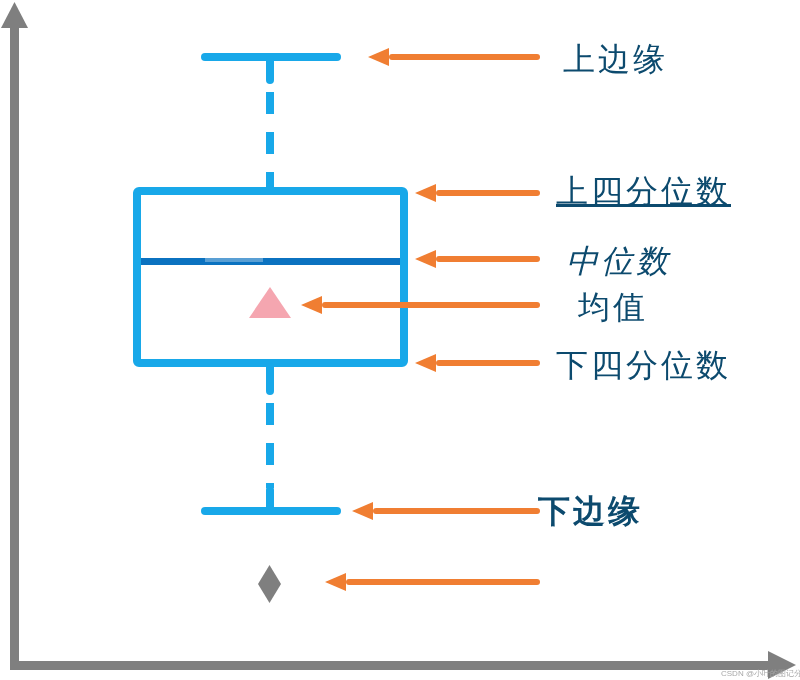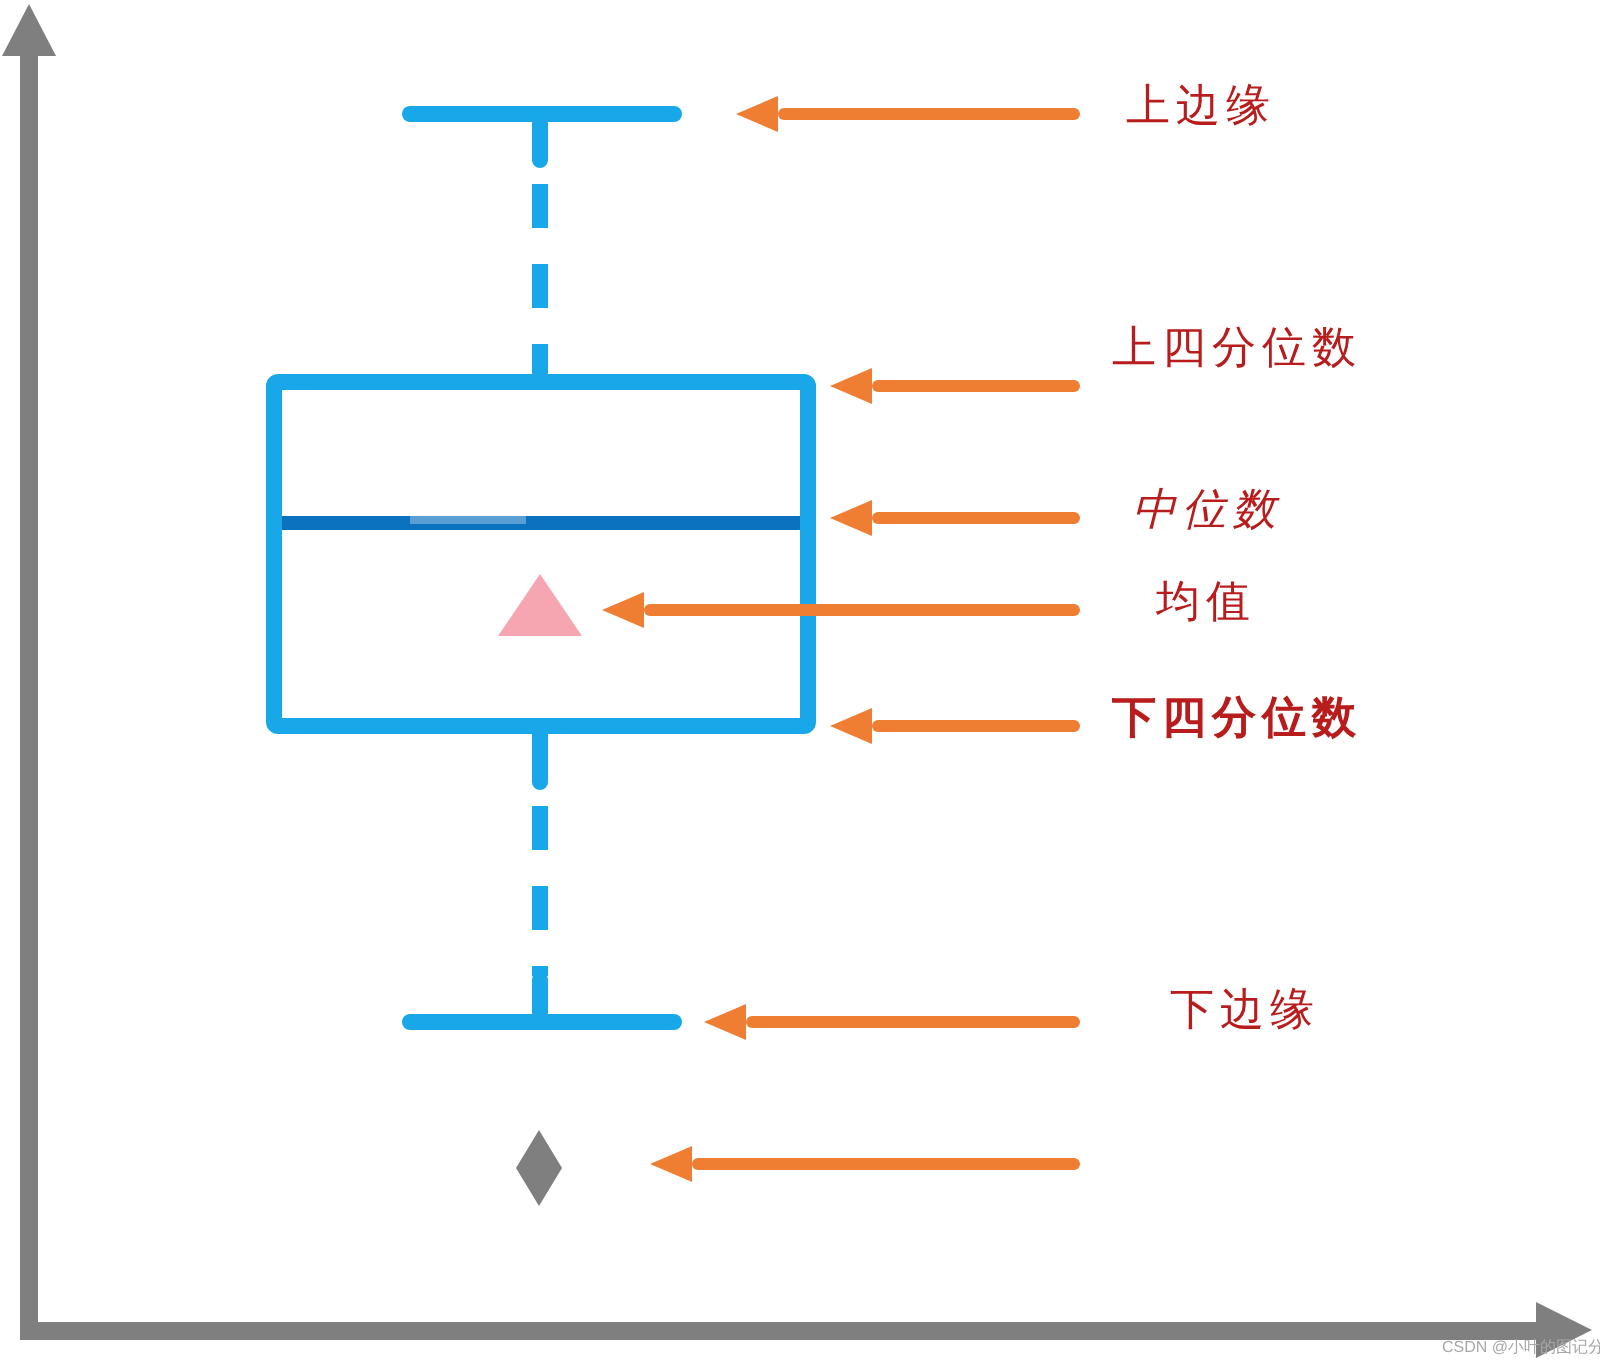--- a/index.html
+++ b/index.html
@@ -48,27 +48,27 @@
                        border-right:21px solid #f07e32; }
   .arr-upper-edge     { left:389px; top:54px;  width:151px; }
   .arr-upper-quartile { left:436px; top:190px; width:104px; }
   .arr-median         { left:436px; top:256px; width:104px; }
   .arr-mean           { left:322px; top:302px; width:218px; }
   .arr-lower-quartile { left:436px; top:360px; width:104px; }
   .arr-lower-edge     { left:373px; top:508px; width:167px; }
   .arr-outlier        { left:346px; top:579px; width:194px; }
 
   
-  .lbl { position:absolute; color:#b91c1c; font-size:22px; letter-spacing:3px; white-space:nowrap; line-height:1.2; }
+  .lbl { position:absolute; color:#0c4a6e; font-size:32px; letter-spacing:3px; white-space:nowrap; line-height:1.2; }
   .lbl-upper-edge     { left:563px; top:40px; }
-  .lbl-upper-quartile { left:556px; top:161px; }
+  .lbl-upper-quartile { left:556px; top:172px;text-decoration:underline; }
   .lbl-median         { left:566px; top:242px;font-style:italic; }
   .lbl-mean           { left:578px; top:288px; }
-  .lbl-lower-quartile { left:556px; top:346px;font-weight:bold; }
-  .lbl-lower-edge     { left:585px; top:492px; }
+  .lbl-lower-quartile { left:556px; top:346px; }
+  .lbl-lower-edge     { left:538px; top:492px;font-weight:bold; }
   .lbl-outlier        { left:555px; top:564px; }
 
   .watermark { position:absolute; left:721px; top:668px; font-size:8px; color:#a8a8a8;
                font-family:"Liberation Sans","DejaVu Sans",sans-serif; letter-spacing:0; white-space:nowrap; }
 </style>
 </head>
 <body>
 
 <div class="canvas">
 

